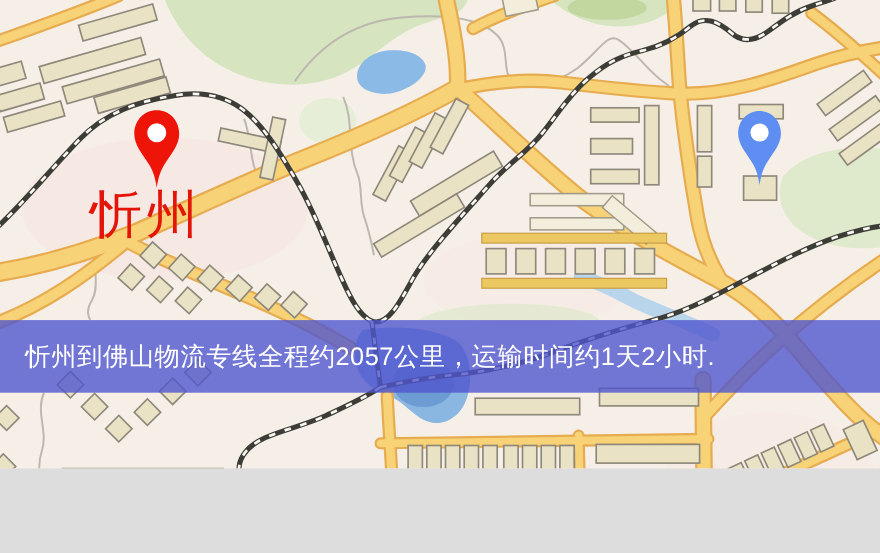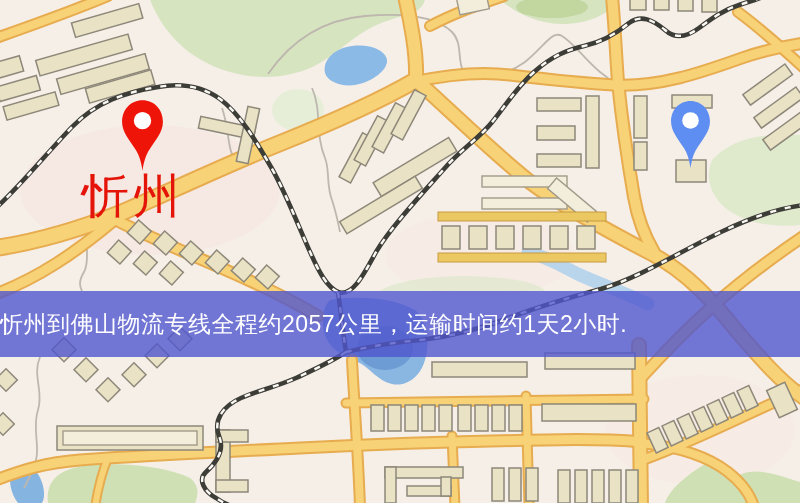--- a/index.html
+++ b/index.html
@@ -1,17 +1,17 @@
 <!DOCTYPE html>
 <html><head>
 <meta charset="utf-8">
 <style>
   html,body{margin:0;padding:0;background:#ddd;}
   .stage{
-    position:relative;width:800px;height:503px;overflow:hidden;
+    position:relative;width:800px;height:426px;overflow:hidden;
     font-family:"Liberation Sans",sans-serif;background:#f6efe8;
   }
   .map-svg{position:absolute;left:0;top:0;width:800px;height:503px;display:block;}
 
   
   .re{fill:none;stroke:#e7ac4f;stroke-linecap:round;stroke-linejoin:round}
   .rf{fill:none;stroke:#f7d277;stroke-linecap:round;stroke-linejoin:round}
   
   .rwB{fill:none;stroke:#3e3c38;stroke-width:4.6;stroke-linecap:round}
   .rwW{fill:none;stroke:#faf8f2;stroke-width:2.4;stroke-dasharray:6 9}
@@ -26,21 +26,21 @@
   .marker-label{
     position:absolute;font-family:"DejaVu Serif",serif;font-weight:500;
     line-height:1;white-space:nowrap;
   }
   .origin-label{left:82px;top:172px;font-size:47px;letter-spacing:4px;color:#e41408;}
   .dest-label{left:641px;top:175px;font-size:45px;letter-spacing:2px;color:#2c35d6;}
 
   .banner{
     position:absolute;left:0;top:291px;width:100%;height:66px;
     background:rgba(80,86,206,0.8);
-    display:flex;align-items:center;box-sizing:border-box;
+    display:flex;align-items:center;box-sizing:border-box;padding-left:23px;
     color:#fff;font-size:23px;letter-spacing:0.5px;
   }
 </style>
 </head>
 <body>
 
 <div class="stage">
 
   <svg class="map-svg" viewBox="0 0 800 503" xmlns="http://www.w3.org/2000/svg">
     <defs>

